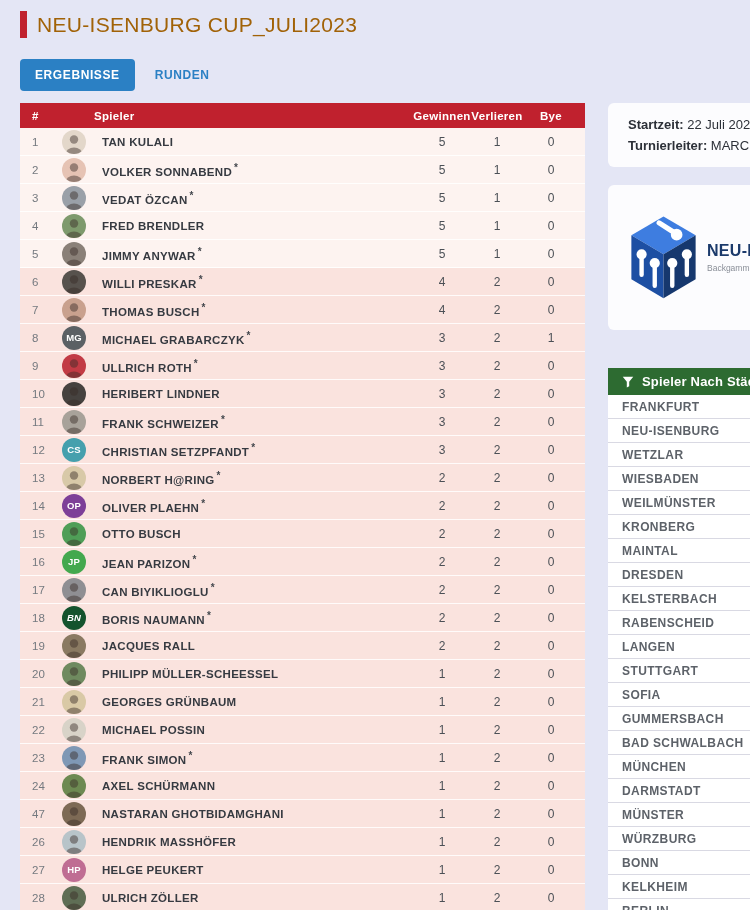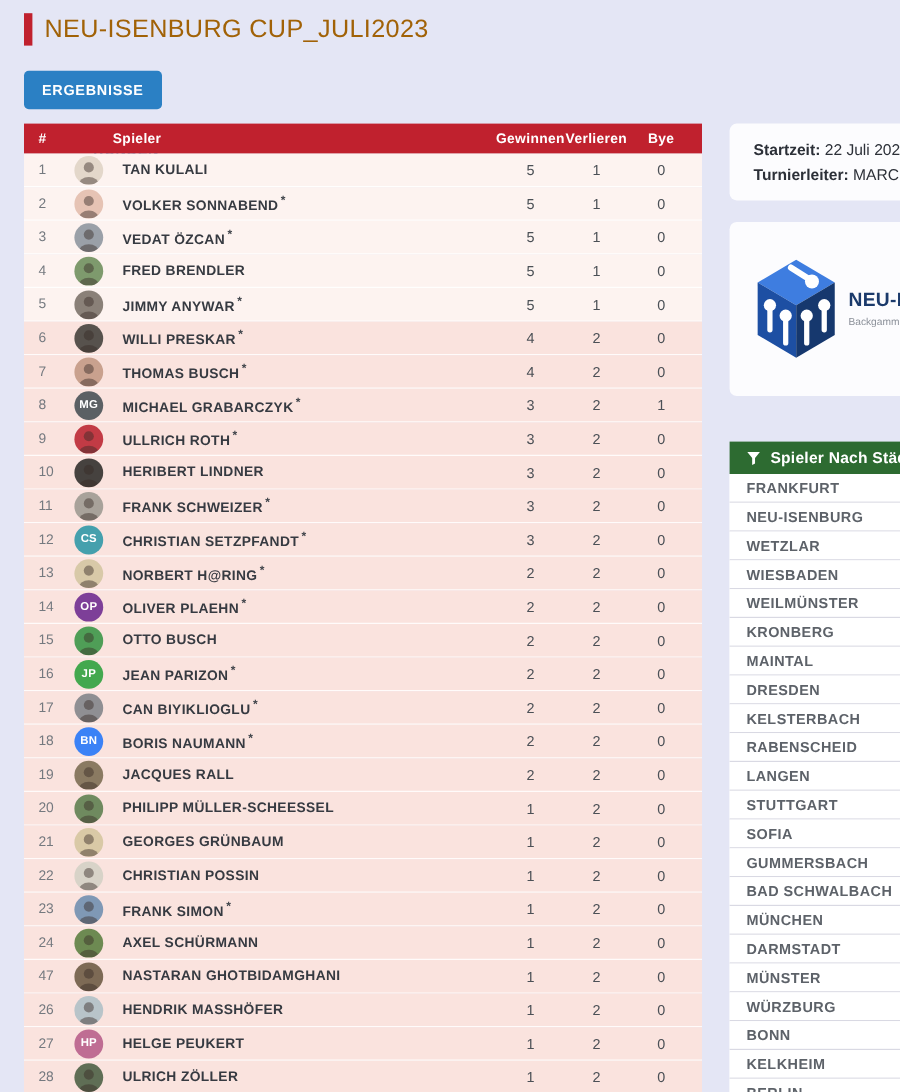--- a/index.html
+++ b/index.html
@@ -9,21 +9,21 @@
     background:#e4e6f5;
     font-family:"Liberation Sans", sans-serif;
   }
 
   
   .page-title-wrap { position:absolute; left:20px; top:11px; display:flex; align-items:center; gap:10px; }
   .title-accent { width:7px; height:27px; background:#c0212e; }
   .page-title { font-size:21px; font-weight:normal; color:#a16207; letter-spacing:.3px; }
 
   
-  .tabs { position:absolute; left:20px; top:59px; display:flex; align-items:flex-end; gap:18px;flex-direction:column; }
+  .tabs { position:absolute; left:20px; top:59px; display:flex; align-items:flex-end; gap:18px; }
   .tab { font-size:12px; font-weight:bold; letter-spacing:.6px; cursor:pointer; }
   .tab.active { background:#2b80c4; color:#fff; padding:9px 15px; border-radius:4px; }
   .tab.inactive { color:#2b80c4; padding:9px 2px; }
 
   
   .results { position:absolute; left:20px; top:103px; width:565px; }
   .t-grid {
     display:grid;
     grid-template-columns:30px 40px 1fr 58px 52px 56px;
     align-items:center;
@@ -351,21 +351,21 @@
         </div>
     <div class="pname">CAN BIYIKLIOGLU<span class="star">*</span></div>
     <div class="cellnum">2</div>
     <div class="cellnum">2</div>
     <div class="cellnum">0</div>
   </div>
 
   <div class="t-grid t-row tier-rest">
     <div class="rank">18</div>
     <div>
-          <div class="avatar" style="background: #3b82f6;">BN</div>
+          <div class="avatar" style="background: #14532d; font-style: italic;">BN</div>
         </div>
     <div class="pname">BORIS NAUMANN<span class="star">*</span></div>
     <div class="cellnum">2</div>
     <div class="cellnum">2</div>
     <div class="cellnum">0</div>
   </div>
 
   <div class="t-grid t-row tier-rest">
     <div class="rank">19</div>
     <div>
@@ -417,21 +417,21 @@
   <div class="t-grid t-row tier-rest">
     <div class="rank">22</div>
     <div>
           <div class="avatar" style="background: rgb(216, 211, 200);">
             <svg viewBox="0 0 24 24">
               <circle cx="12" cy="9.5" r="4.2" fill="rgba(55,42,38,.45)"></circle>
               <path d="M3.5 24 a8.5 6.5 0 0 1 17 0 z" fill="rgba(55,42,38,.45)"></path>
             </svg>
           </div>
         </div>
-    <div class="pname">CHRISTIAN POSSIN</div>
+    <div class="pname">MICHAEL POSSIN</div>
     <div class="cellnum">1</div>
     <div class="cellnum">2</div>
     <div class="cellnum">0</div>
   </div>
 
   <div class="t-grid t-row tier-rest">
     <div class="rank">23</div>
     <div>
           <div class="avatar" style="background: rgb(127, 152, 181);">
             <svg viewBox="0 0 24 24">

